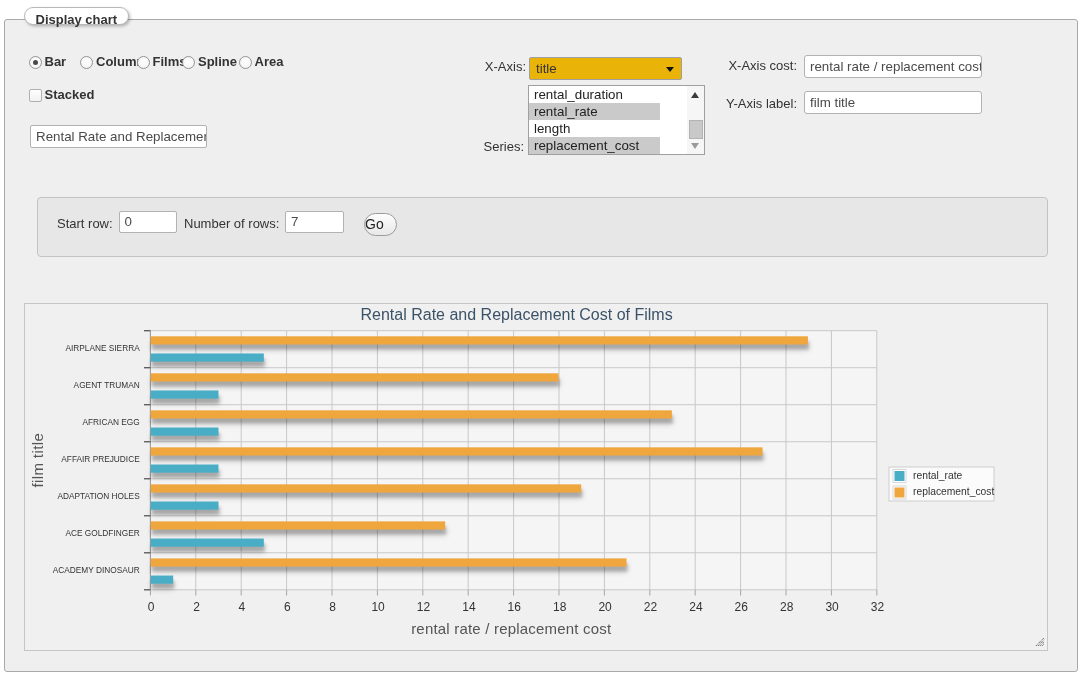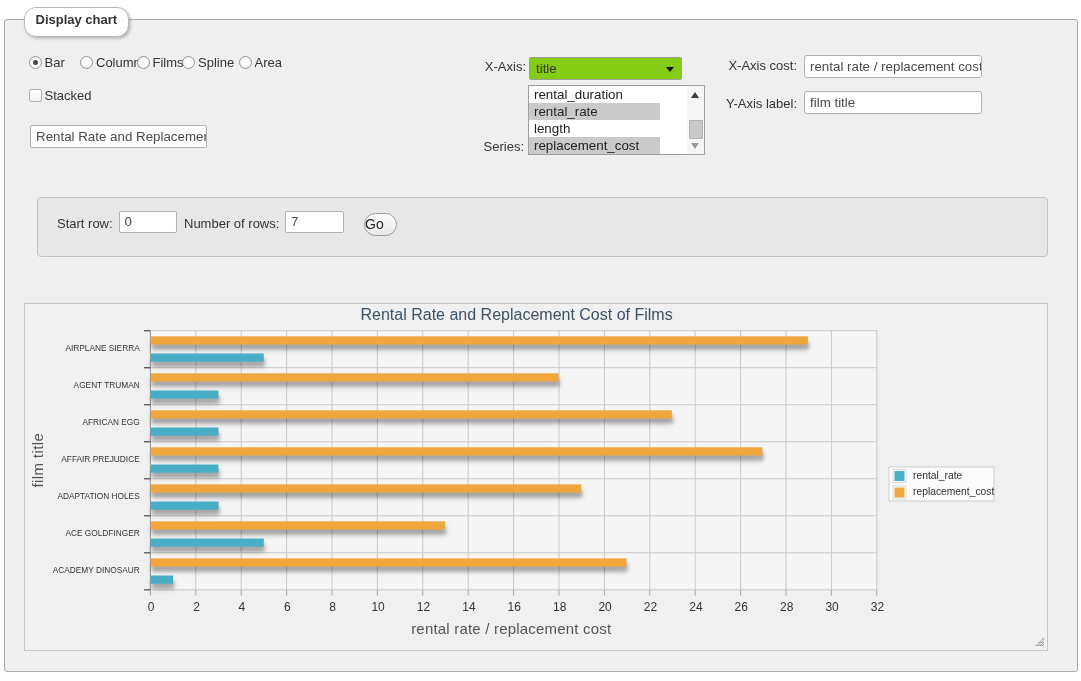--- a/index.html
+++ b/index.html
@@ -1,42 +1,42 @@
 <!DOCTYPE html>
 <html><head>
 <meta charset="utf-8">
 <title>Display chart</title>
 <style>
 * { margin:0; padding:0; box-sizing:border-box; }
 html,body { width:1081px; height:681px; background:#ffffff;
   font-family:"Liberation Sans", sans-serif; font-size:13px; color:#333; position:relative; }
 .abs { position:absolute; }
 #fieldset { left:4px; top:19px; width:1074px; height:653px; background:#efefef; border:1px solid #a9a9a9; border-radius:3px; }
-#legendbox { left:24px; top:7px; height:30px; line-height:24px; padding:0 10.5px; background:#ffffff;
+#legendbox { left:24px; top:7px; height:18px; line-height:24px; padding:0 10.5px; background:#ffffff;
   border:1px solid #b9b9b9; border-radius:12px; font-weight:bold; color:#333;
   box-shadow:1.5px 1.5px 3px rgba(0,0,0,0.25); z-index:5; }
-.ritem { display:flex; align-items:center; height:13px; top:56px; }
+.ritem { display:flex; align-items:flex-end; height:13px; top:56px;font-weight:bold; }
 .radio { width:13px; height:13px; border-radius:50%; border:1px solid #949494;
   background:radial-gradient(circle at 50% 40%, #ffffff 0%, #f0f0f0 100%); flex:none; }
 .radio.on { position:relative; }
 .radio.on::after { content:""; position:absolute; left:3px; top:3px; width:5px; height:5px;
   border-radius:50%; background:#484848; }
 .rlab { margin-left:3px; white-space:nowrap; }
 .checkbox { width:13px; height:13px; border:1px solid #b0b0b0; border-radius:2px;
   background:linear-gradient(#fefefe,#f2f2f2); flex:none; }
 .tinput { background:#ffffff; border:1px solid #b2b2b2; border-radius:2px; color:#4a4a4a; font-size:13.333px;
   white-space:nowrap; overflow:hidden; display:flex; align-items:center; padding-left:5px; }
 .flabel { text-align:right; white-space:nowrap; color:#333; }
 #panel { left:37px; top:197px; width:1011px; height:60px; background:#e7e7e7;
   border:1px solid #c3c3c3; border-radius:4px; }
 #gobtn { left:364px; top:212.5px; width:33px; height:23px; font-size:14px; border:1px solid #9b9b9b; border-radius:12px;
   background:linear-gradient(#fdfdfd,#e8e8e8); text-align:left; line-height:21px; color:#222; }
 #chartbox { left:24px; top:303.0px; width:1024px; height:348px;
   background:#f0f0f0; border:1px solid #c6c6c6; }
-#xselect { left:529px; top:57px; width:153px; height:23px; background:#84cc16; font-size:13.333px;
+#xselect { left:529px; top:57px; width:153px; height:23px; background:#eab308; font-size:13.333px;
   border:1px solid #9f9f9f; border-radius:2px; display:flex; align-items:center; padding-left:6px; color:#333; }
 #xselect .arrow { position:absolute; right:7px; top:9px; width:0; height:0;
   border-left:4px solid transparent; border-right:4px solid transparent; border-top:5px solid #111; }
 #listbox { left:528px; top:84.5px; width:177px; height:70px; background:#ffffff;
   border:1px solid #9f9f9f; overflow:hidden; }
 .litem { height:17px; line-height:17px; padding-left:5px; white-space:nowrap; color:#222; font-size:13.333px; width:131px; }
 .litem.sel { background:#cacaca; }
 #sbar { position:absolute; right:0; top:0; width:17px; height:68px; background:#f6f6f6; }
 #sbar .up { position:absolute; left:4px; top:6px; width:0; height:0;
   border-left:4.5px solid transparent; border-right:4.5px solid transparent; border-bottom:6px solid #3b3b3b; }

